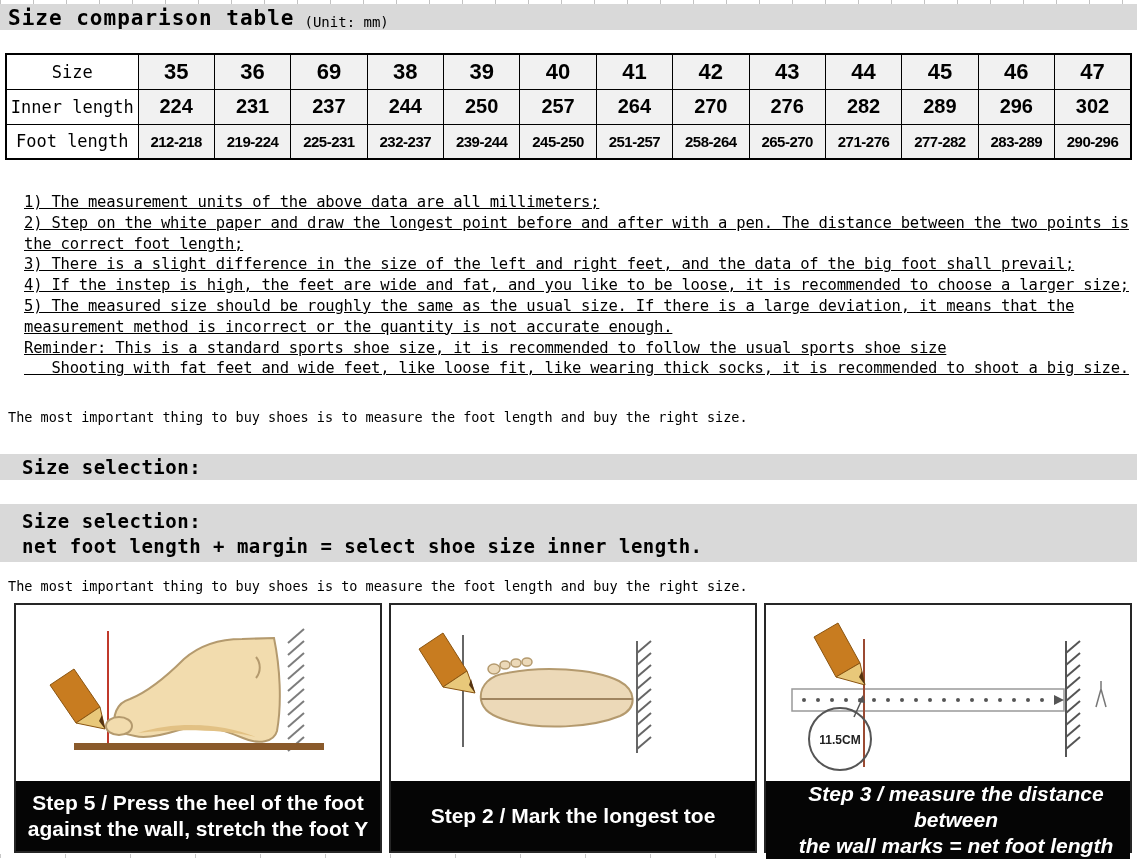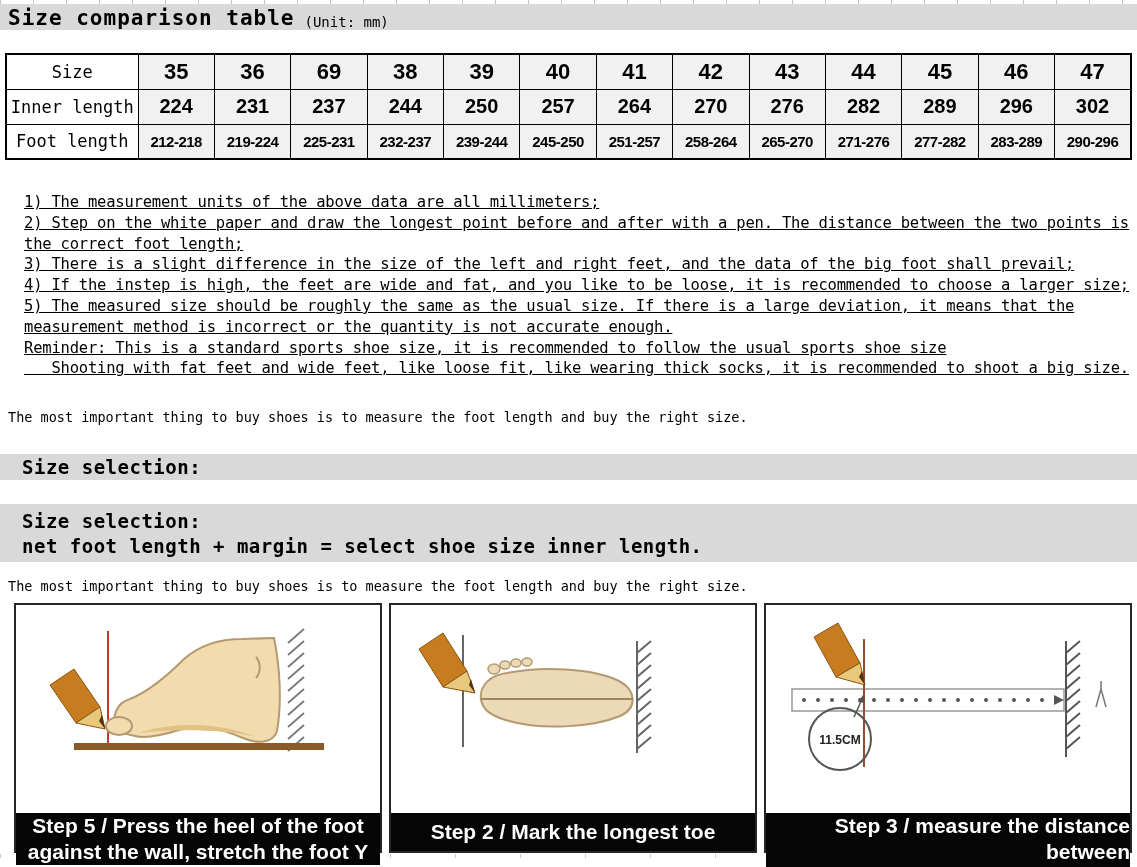--- a/index.html
+++ b/index.html
@@ -79,32 +79,32 @@
     margin: 9px 0 0 14px;
     display: flex; gap: 7px;
   }
   .panel {
     margin: 0;
     width: 368px; height: 250px;
     border: 2px solid #262626;
     background: #000;
     display: flex; flex-direction: column;
   }
-  .panel-img { background: #fff; height: 208px; flex: none; }
+  .panel-img { background: #fff; height: 176px; flex: none; }
   .panel-img svg { display: block; }
   .panel-caption {
     flex: 1;
     background: #050505; color: #fff;
     font-family: "Liberation Sans", sans-serif;
     font-size: 21px; font-weight: 600;
     display: flex; flex-direction: column; justify-content: center;
     line-height: 26px;
   }
   .panel-caption.center { text-align: center; }
-  .panel-caption.left { text-align: right; padding-left: 16px; }
+  .panel-caption.left { text-align: center; padding-left: 16px; font-style: italic; }
 </style>
 </head>
 <body>
 
 <div class="ticks"></div>
 
 <header class="title-bar">
   <span class="title-main">Size comparison table</span>
   <span class="title-unit">(Unit: mm)</span>
 </header>

